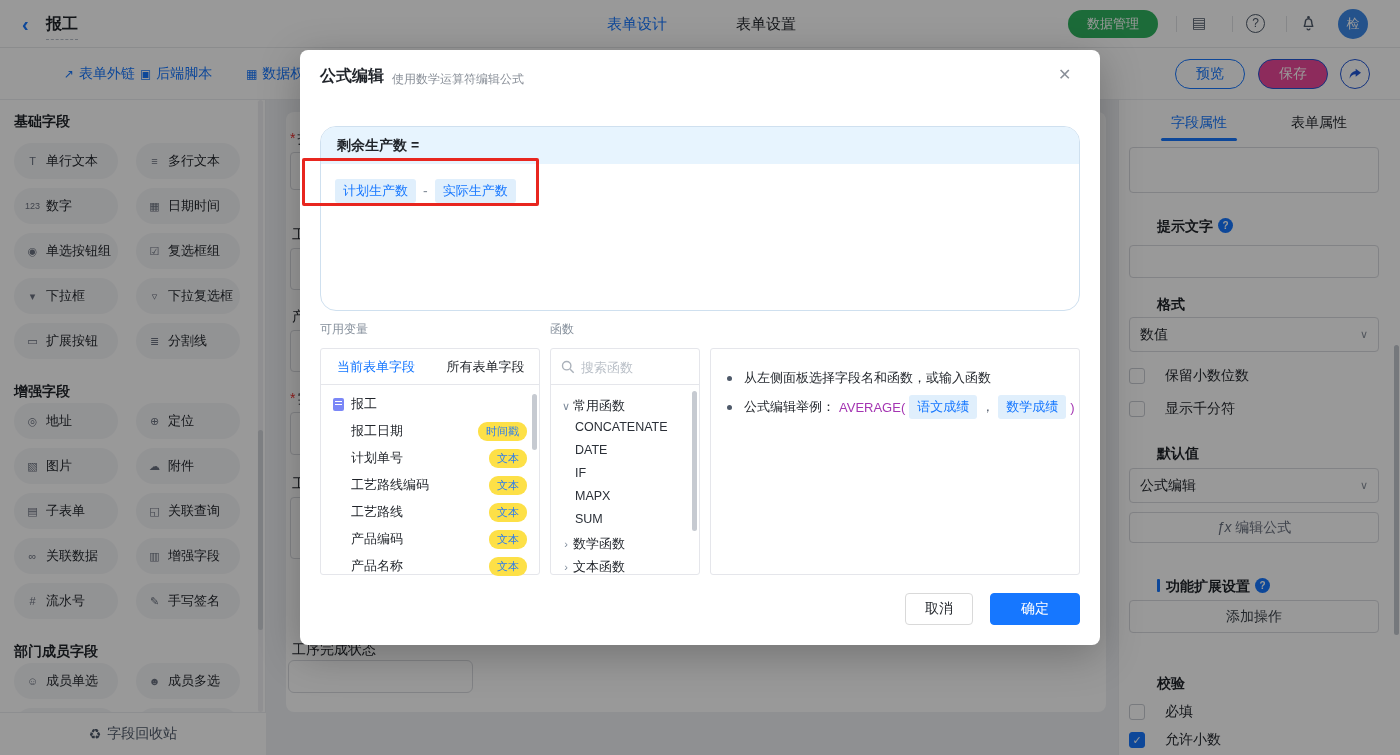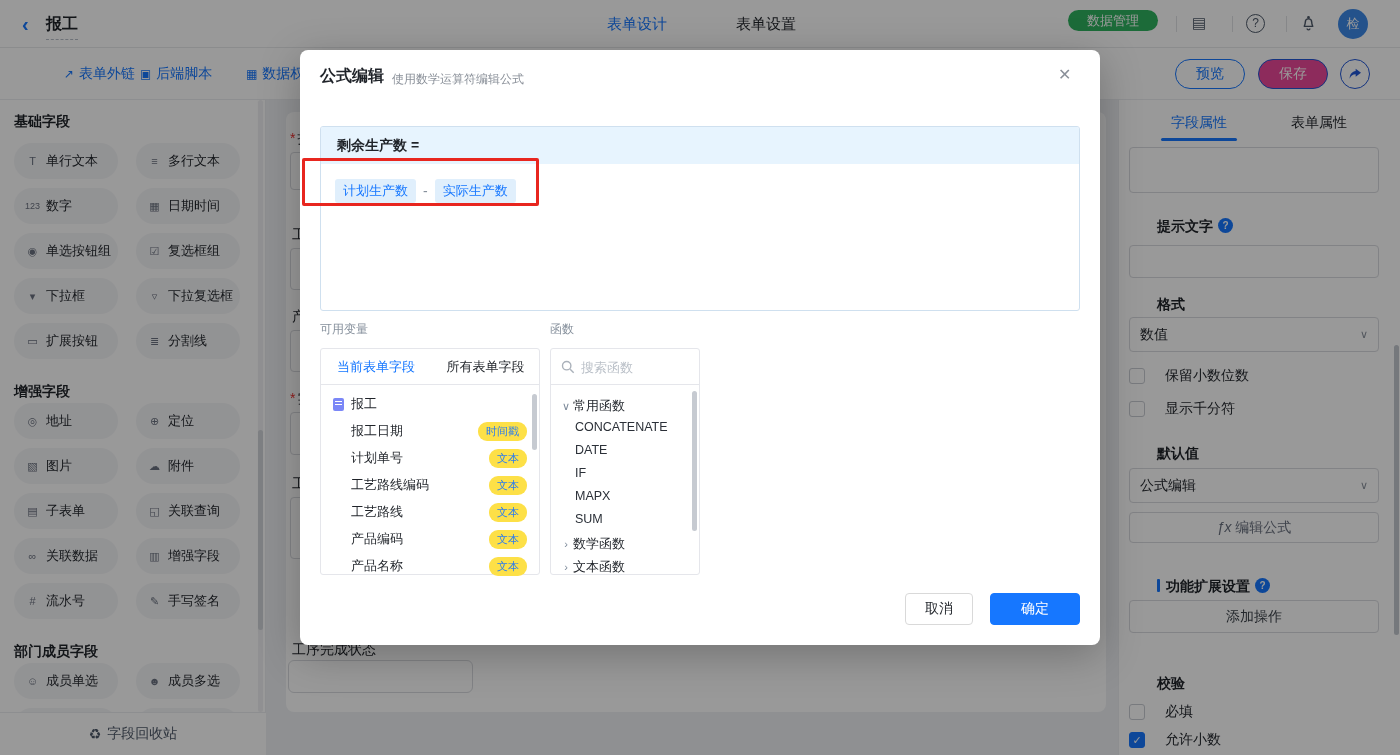--- a/index.html
+++ b/index.html
@@ -3,21 +3,21 @@
 <meta charset="utf-8">
 <style>
   *{margin:0;padding:0;box-sizing:border-box;font-family:"Liberation Sans","DejaVu Sans",sans-serif;}
   html,body{width:1400px;height:755px;overflow:hidden;background:#eef0f4;font-size:14px;color:#1f2329;}
   
   .topbar{position:absolute;left:0;top:0;width:1400px;height:48px;background:#fff;border-bottom:1px solid #e8e9eb;z-index:1;}
   .back-ic{position:absolute;left:22px;top:13px;font-size:20px;color:#1677ff;font-weight:700;line-height:22px;cursor:pointer;}
   .tb-title{position:absolute;left:46px;top:14px;font-size:16px;font-weight:700;border-bottom:1px dashed #b7bec9;padding-bottom:4px;}
   .nav-tab{position:absolute;top:15px;font-size:15px;cursor:pointer;}
   .nav-tab.active{color:#1677ff;}
-  .grn-btn{position:absolute;left:1068px;top:10px;width:90px;height:21px;background:#2fb35f;border:none;border-radius:14px;color:#fff;font-size:13px;cursor:pointer;}
+  .grn-btn{position:absolute;left:1068px;top:10px;width:90px;height:28px;background:#2fb35f;border:none;border-radius:14px;color:#fff;font-size:13px;cursor:pointer;}
   .tb-div{position:absolute;top:16px;width:1px;height:16px;background:#dfe1e5;}
   .tb-ic{position:absolute;top:14px;color:#4e5969;}
   .help-circ{position:absolute;left:1246px;top:14px;width:19px;height:19px;border:1.6px solid #4e5969;border-radius:50%;font-size:12px;color:#4e5969;text-align:center;line-height:16px;cursor:pointer;}
   .avatar{position:absolute;left:1338px;top:9px;width:30px;height:30px;border-radius:50%;background:#3c89e8;color:#fff;font-size:13px;text-align:center;line-height:30px;cursor:pointer;}
   
   .toolbar{position:absolute;left:0;top:48px;width:1400px;height:52px;background:#fff;border-bottom:1px solid #ebedf0;z-index:1;}
   .tl-link{position:absolute;top:17px;color:#1677ff;font-size:14px;cursor:pointer;white-space:nowrap;}
   .tl-link .ic{font-size:12px;margin-right:5px;}
   .pill-btn{position:absolute;top:11px;height:30px;border-radius:15px;font-size:14px;cursor:pointer;}
   .btn-preview{left:1175px;width:70px;background:#fff;border:1px solid #1677ff;color:#1677ff;}
@@ -53,21 +53,21 @@
   .cb.on{background:#1677ff;border-color:#1677ff;color:#fff;font-size:11px;text-align:center;line-height:15px;}
   .q-ic{display:inline-block;width:15px;height:15px;background:#1677ff;border-radius:50%;color:#fff;font-size:10px;font-weight:700;text-align:center;line-height:15px;vertical-align:2px;margin-left:5px;}
   .blue-bar{display:inline-block;width:3px;height:13px;background:#1677ff;border-radius:1px;margin-right:6px;vertical-align:-1px;}
   .insp-scroll{position:absolute;left:275px;top:245px;width:5px;height:290px;background:#c4c8cf;border-radius:3px;}
   
   .overlay{position:absolute;left:0;top:0;width:1400px;height:755px;background:rgba(0,0,0,0.40);z-index:40;}
   .modal{position:absolute;left:300px;top:50px;width:800px;height:595px;background:#fff;border-radius:8px;box-shadow:0 10px 40px rgba(0,0,0,.25);z-index:50;}
   .m-title{position:absolute;left:20px;top:16px;font-size:16px;font-weight:700;}
   .m-sub{position:absolute;left:92px;top:21px;font-size:12px;color:#8a9099;}
   .m-close{position:absolute;left:758px;top:15px;font-size:16px;color:#8a9099;cursor:pointer;}
-  .f-box{position:absolute;left:20px;top:76px;width:760px;height:185px;border:1px solid #cfe0ef;border-radius:3px;overflow:hidden;}
+  .f-box{position:absolute;left:20px;top:76px;width:760px;height:185px;border:1px solid #cfe0ef;border-radius:16px;overflow:hidden;}
   .f-strip{position:absolute;left:0;top:0;width:100%;height:37px;background:#e7f4fe;font-weight:700;font-size:14px;line-height:37px;padding-left:16px;}
   .chip{display:inline-block;background:#e0effc;color:#1677ff;font-size:13px;padding:3px 8px;border-radius:3px;cursor:pointer;}
   .f-body{position:absolute;left:14px;top:52px;display:flex;align-items:center;gap:7px;color:#86909c;}
   .pan-label{position:absolute;font-size:12px;color:#86909c;}
   .pan{position:absolute;top:298px;border:1px solid #e5e6eb;border-radius:3px;background:#fff;}
   .v-tab{position:absolute;top:0;width:110px;height:36px;line-height:36px;text-align:center;font-size:13px;cursor:pointer;border-bottom:1px solid #e5e6eb;}
   .v-tab.active{color:#1677ff;}
   .v-row{position:absolute;left:0;width:100%;height:26px;display:flex;align-items:center;font-size:13px;cursor:pointer;}
   .v-row .nm{flex:1;}
   .doc-ic{display:inline-block;width:11px;height:13px;background:#7b87f7;border-radius:2px;margin:0 7px 0 12px;position:relative;}
@@ -362,18 +362,31 @@
     <div class="t-row fn-item" style="top:71px">CONCATENATE</div>
     <div class="t-row fn-item" style="top:94px">DATE</div>
     <div class="t-row fn-item" style="top:117px">IF</div>
     <div class="t-row fn-item" style="top:140px">MAPX</div>
     <div class="t-row fn-item" style="top:163px">SUM</div>
     <div class="t-row" style="top:186px"><span class="t-car">›</span><span>数学函数</span></div>
     <div class="t-row" style="top:209px"><span class="t-car">›</span><span>文本函数</span></div>
     <div class="p-thumb" style="right:2px;top:42px;height:140px"></div>
   </div>
 
+  <div class="hint">
+    <div class="h-row" style="top:20px">
+        <span>从左侧面板选择字段名和函数，或输入函数</span>
+      </div>
+    <div class="h-row" style="top:46px">
+      <span>公式编辑举例：</span>
+        <span class="fn-pur">AVERAGE(</span>
+      <span class="chip">语文成绩</span>
+      <span style="color:#4e5969">，</span>
+      <span class="chip">数学成绩</span>
+      <span class="fn-pur">)</span>
+    </div>
+  </div>
 
   <button class="m-btn m-cancel">取消</button>
   <button class="m-btn m-ok">确定</button>
 </div>
 
 <div class="red-anno"></div>
 
 </body></html>

